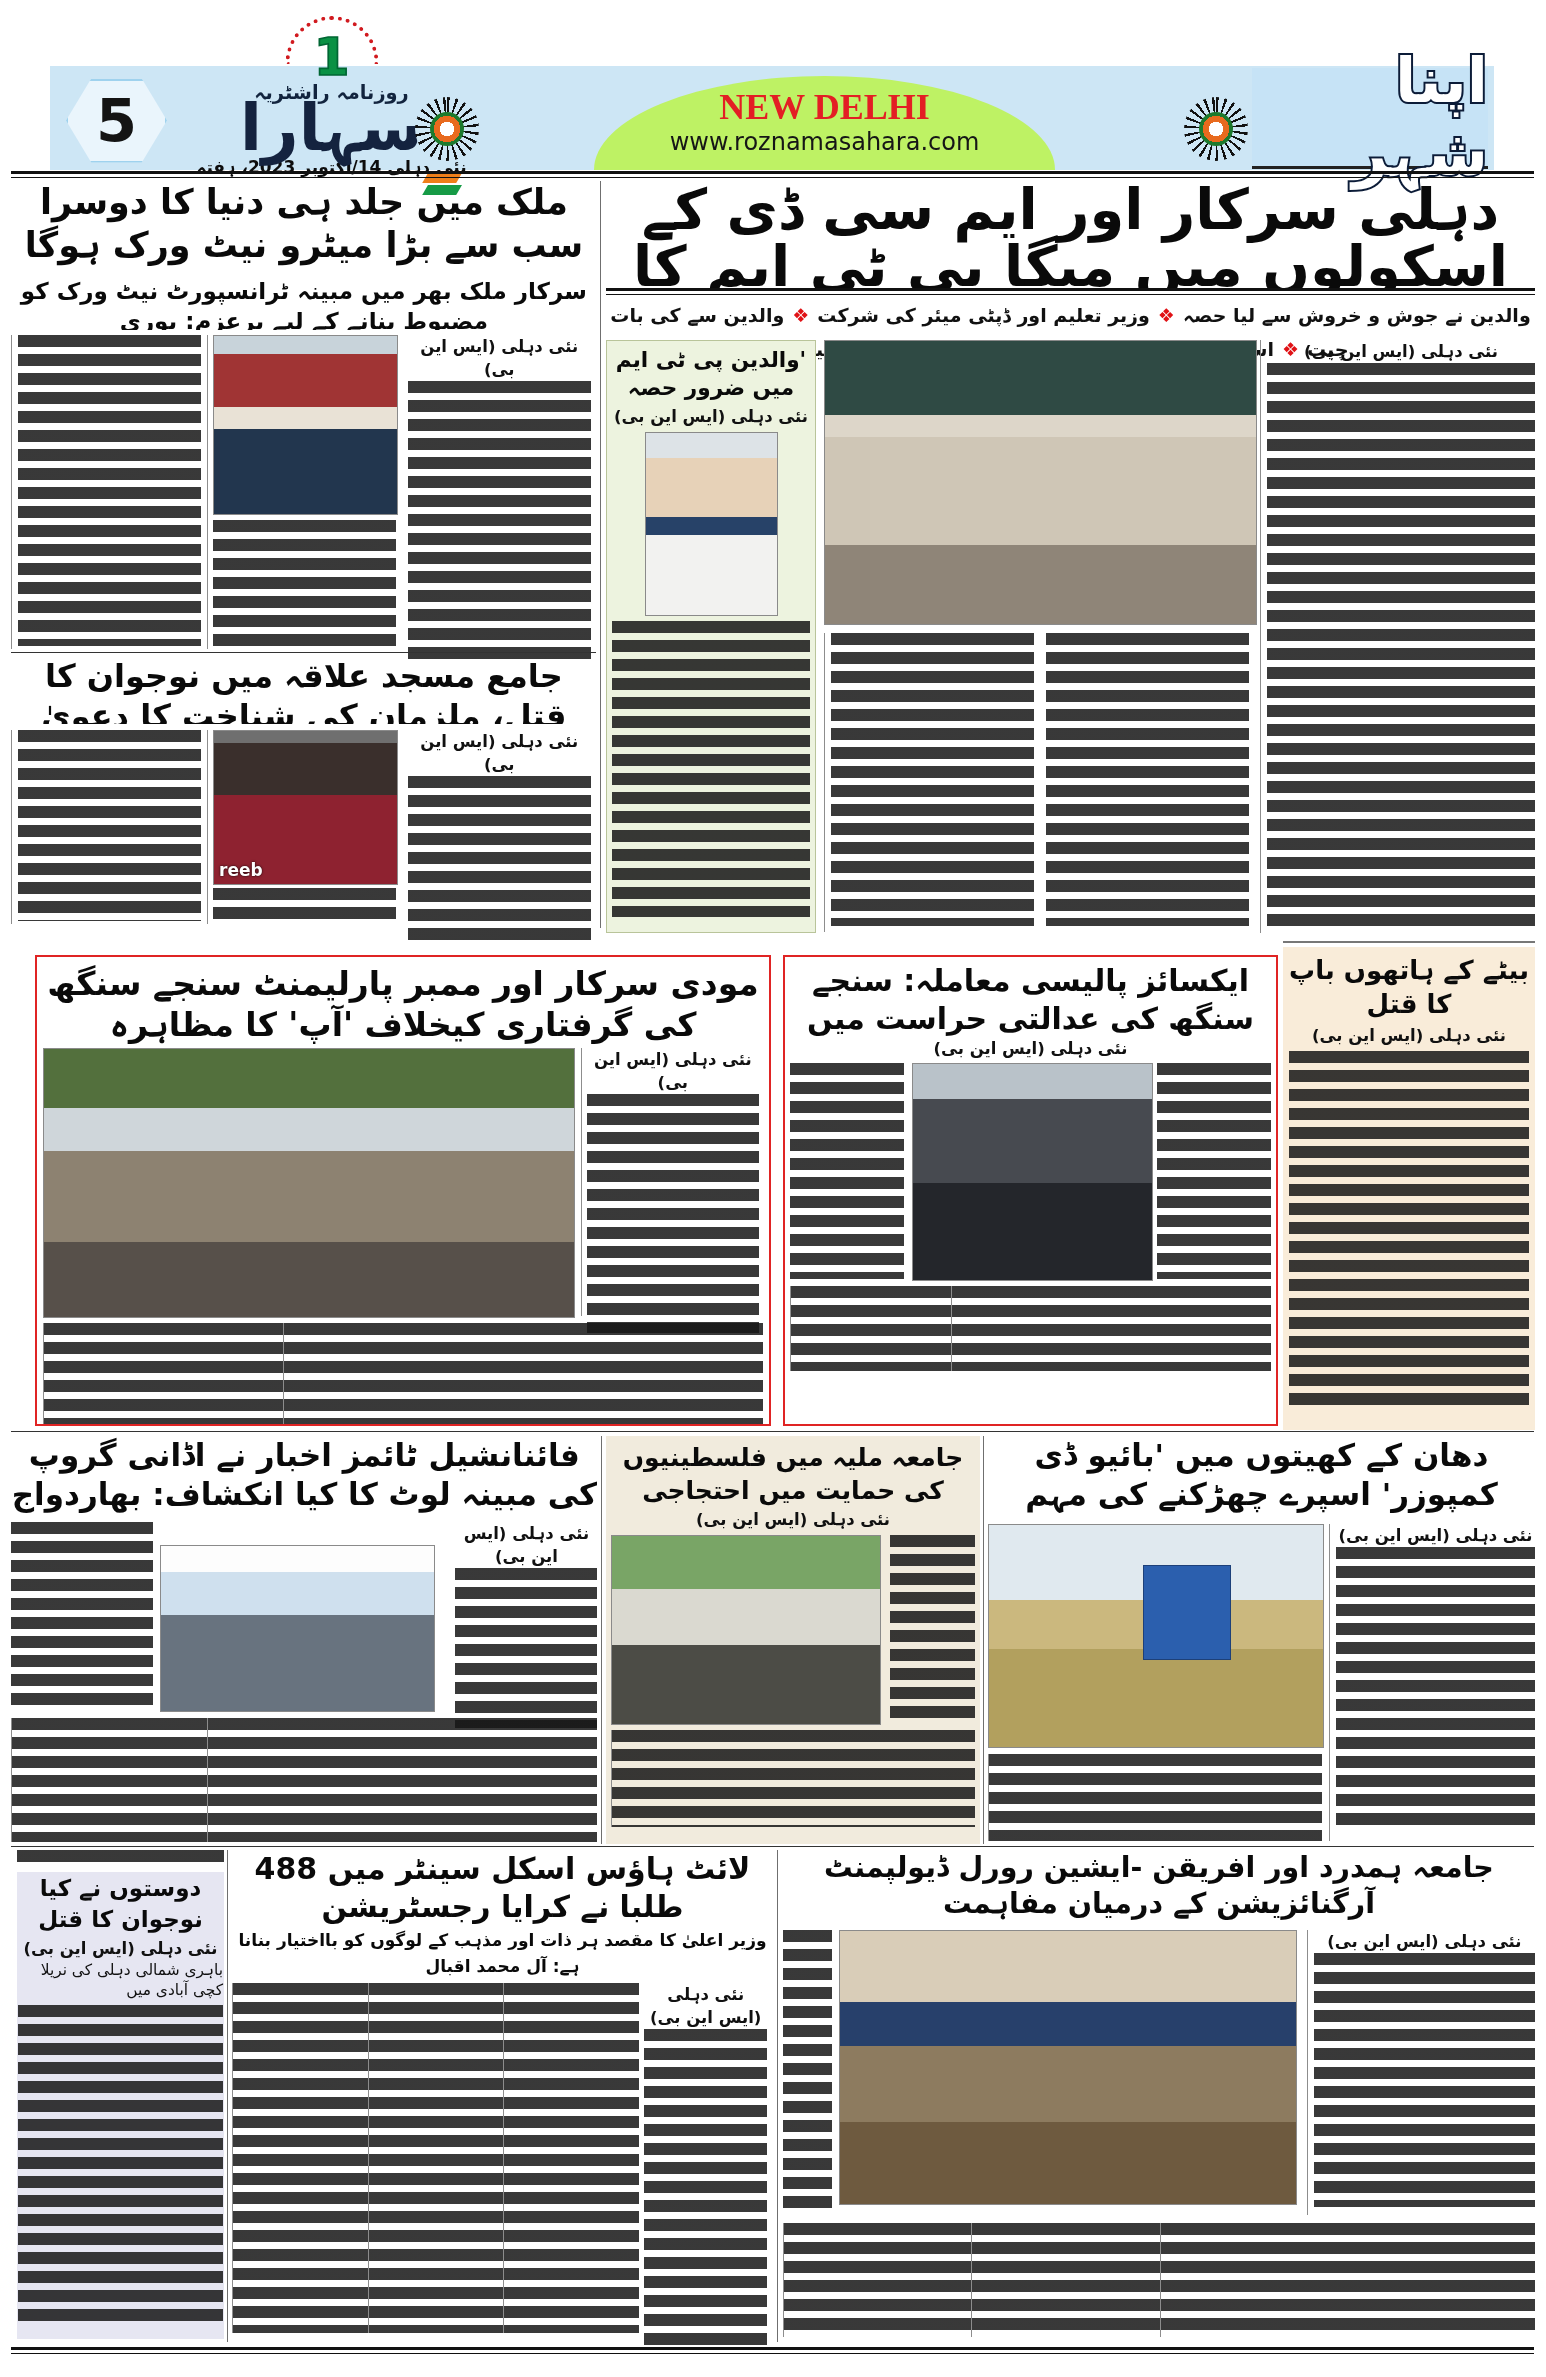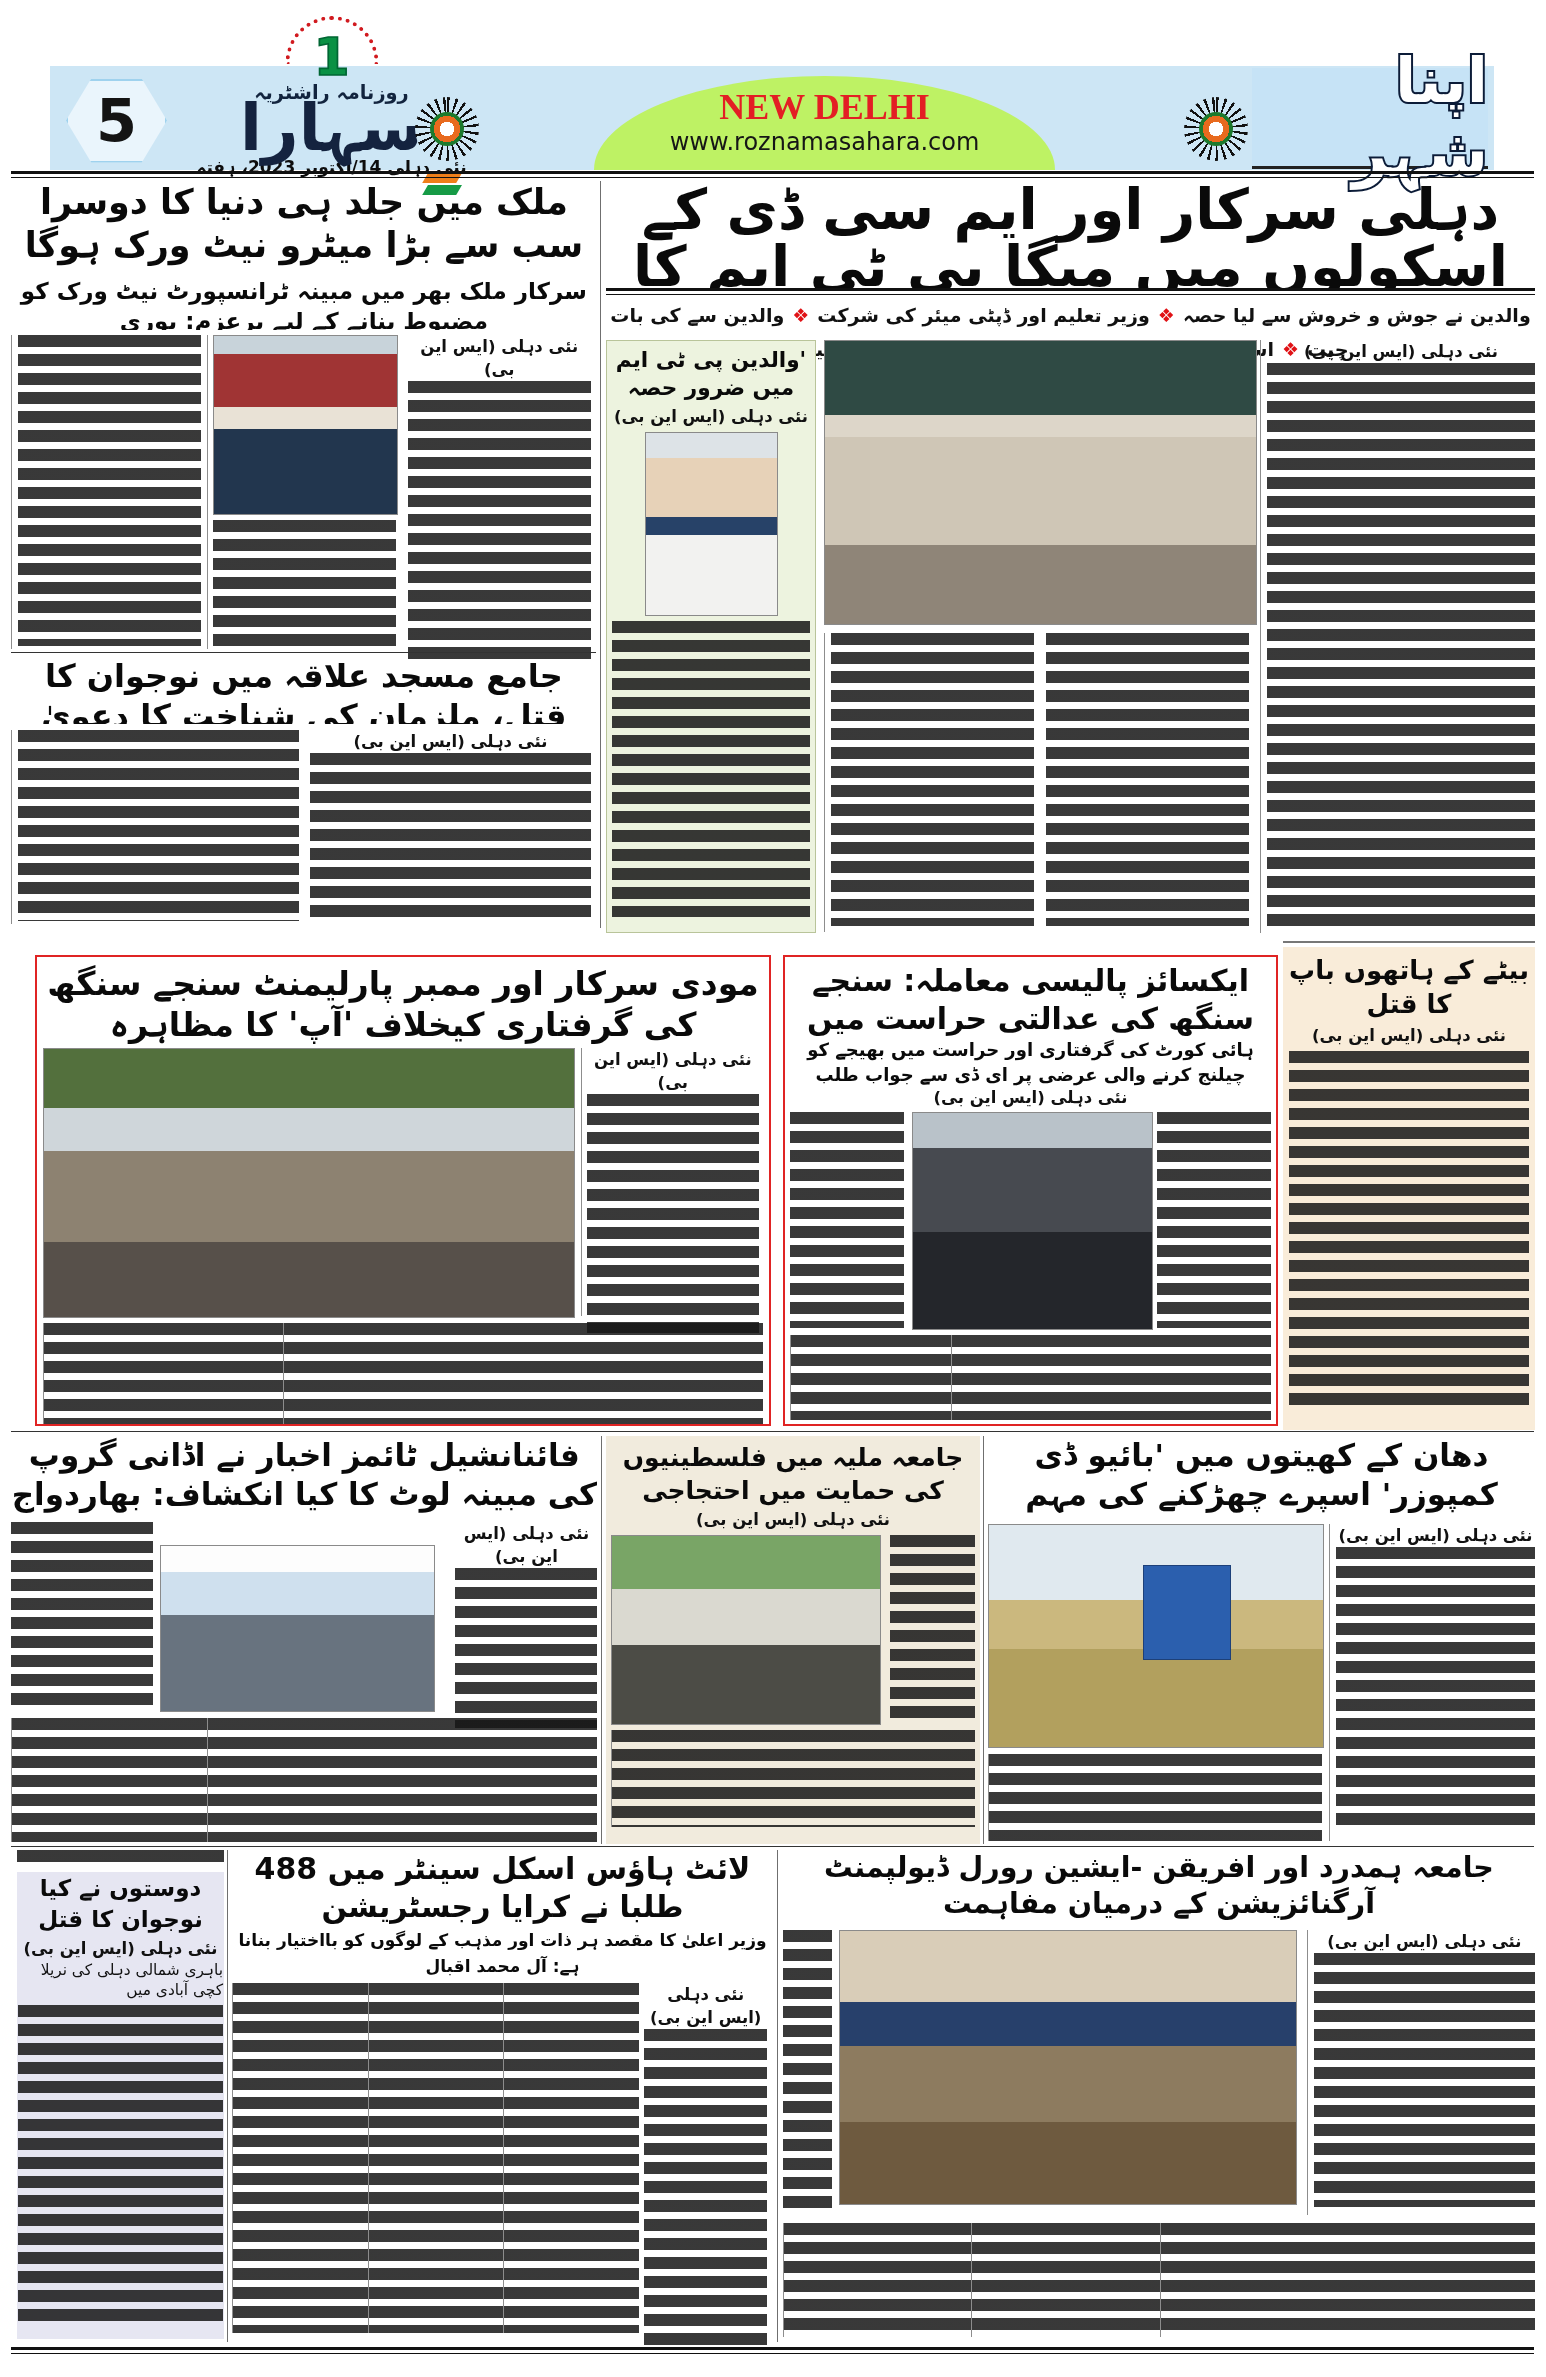--- a/index.html
+++ b/index.html
@@ -115,20 +115,27 @@
   <div class="abs hline" style="left:11.4px;top:652px;width:585px;"></div>
 
   <div class="abs" style="left:11.4px;top:656px;width:585px;height:272px;">
     <div class="h1u" style="font-size:32px;line-height:40px;height:68px;">جامع مسجد علاقہ میں نوجوان کا قتل، ملزمان کی شناخت کا دعویٰ</div>
     <div class="cols" style="height:194px;margin-top:5.7px;flex-direction:row-reverse;">
       <div class="col">
         <div class="dl">نئی دہلی (ایس این بی)</div>
         <div class="sim" style="height:165px;"></div>
       </div>
       <div class="col">
+        <div class="photo" style="width:100%;height:153px;background:
+             linear-gradient(180deg,#6f6f6f 0 8%,#3a2f2c 8% 42%,#8e2230 42% 100%);">
+          <span class="watermark">reeb</span>
+        </div>
+        <div class="sim" style="height:34px;margin-top:3.4px;"></div>
+      </div>
+      <div class="col">
         <div class="sim" style="height:191px;"></div>
       </div>
     </div>
   </div>
 
   <div class="abs vline" style="left:600px;top:181px;height:747px;"></div>
 
   <div class="abs" style="left:606px;top:181px;width:929px;height:747px;">
     <div class="h1u" style="font-size:56px;line-height:57px;height:107px;">دہلی سرکار اور ایم سی ڈی کے اسکولوں میں میگا پی ٹی ایم کا انعقاد</div>
     <div class="rule2" style="width:100%;"></div>
@@ -179,21 +186,20 @@
     </div>
     <div class="cols" style="height:101px;margin:6.8px 5.7px 0;flex-direction:row-reverse;">
       <div class="col sim"></div>
       <div class="col sim"></div>
       <div class="col sim"></div>
     </div>
   </div>
 
   <div class="abs redbox" style="left:783px;top:955px;width:495px;height:471px;box-sizing:border-box;">
     <div class="h1u" style="font-size:30px;line-height:38px;height:75px;margin:4.6px 3.4px 0;">ایکسائز پالیسی معاملہ: سنجے سنگھ کی عدالتی حراست میں 27 تک توسیع</div>
-    <div class="h1u" style="font-size:18px;line-height:25px;height:49px;">ہائی کورٹ کی گرفتاری اور حراست میں بھیجے کو چیلنج کرنے والی عرضی پر ای ڈی سے جواب طلب</div>
     <div class="dl">نئی دہلی (ایس این بی)</div>
     <div style="position:relative;height:216px;margin:3.4px 4.6px 0;">
       <div class="abs sim" style="left:0;top:0;width:114px;height:216px;"></div>
       <div class="photo abs" style="left:122px;top:0;width:239px;height:216px;background:
            linear-gradient(180deg,#b9c2c9 0 16%,#474a50 16% 55%,#24262b 55% 100%);"></div>
       <div class="abs sim" style="right:0;top:0;width:114px;height:216px;"></div>
     </div>
     <div class="cols" style="height:85px;margin:6.8px 4.6px 0;flex-direction:row-reverse;">
       <div class="col sim"></div>
       <div class="col sim"></div>

